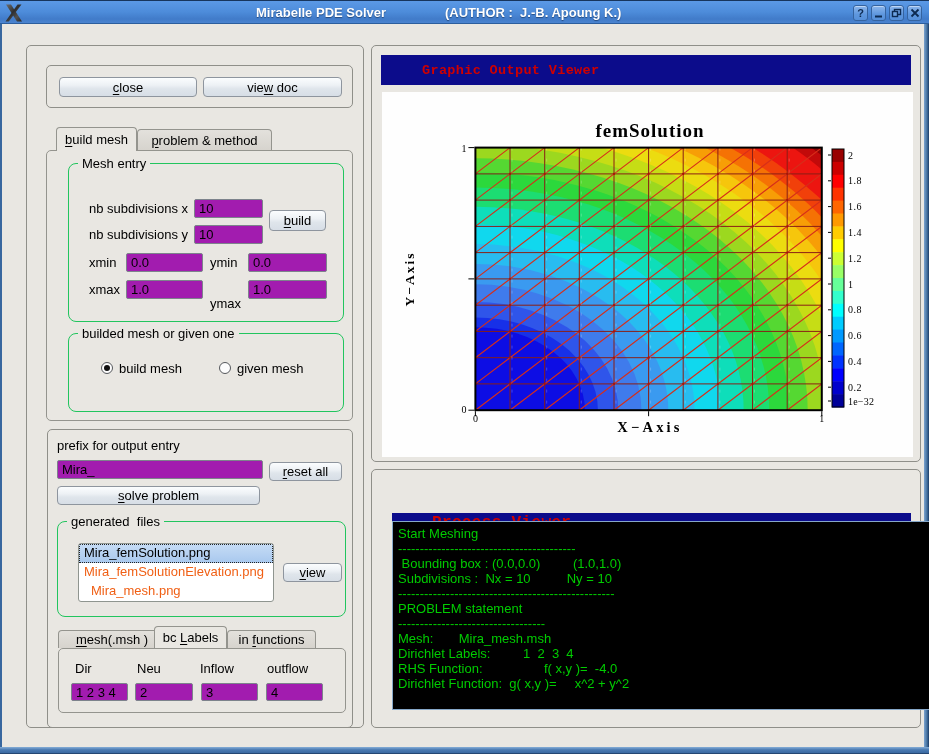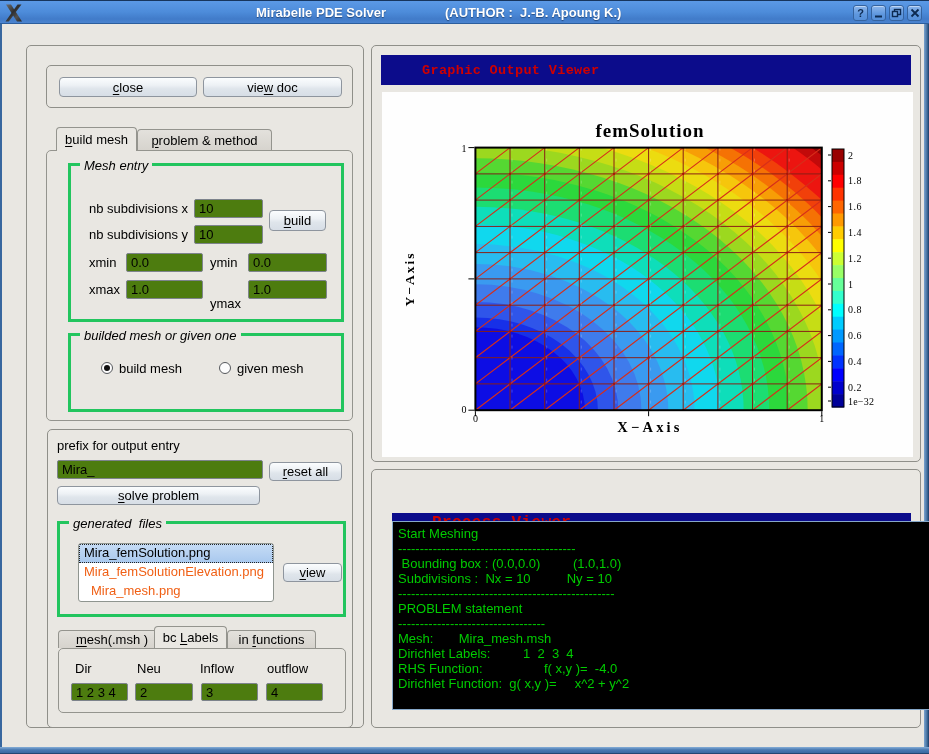--- a/index.html
+++ b/index.html
@@ -11,27 +11,27 @@
 #leftedge { left:0; top:24px; width:2px; height:723px; background:#38679f; }
 #rightedge { left:924px; top:24px; width:5px; height:723px; background:linear-gradient(90deg,#7ba3cf,#44719f 60%,#1c3c66); }
 #botedge { left:0; top:747px; width:929px; height:7px; background:linear-gradient(#86aed7,#4a7ab2 40%,#3c6ba3 80%,#173257); }
 .ttext { color:#fff; font-weight:bold; font-size:13px; text-shadow:0 1px 1px rgba(10,30,60,.55); top:4px; }
 .tbtn { top:4px; width:15px; height:16px; border-radius:3px;
   background:linear-gradient(#8cb6ec,#5e97de 60%,#5590da); border:1px solid #35639f;
   box-shadow:inset 0 1px 0 rgba(255,255,255,.45); color:#0d2b52; font-weight:bold;
   display:flex; align-items:center; justify-content:center; font-size:11px; }
 
 .frame { border:1px solid #8f8f89; border-radius:5px; }
-.grp { border:3px solid #22c55e; border-radius:0;font-style:italic; }
+.grp { border:1px solid #22c55e; border-radius:8px; }
 .grp > span { position:absolute; top:-8px; left:9px; background:#e9e7e2; padding:0 4px; font-size:13px; color:#000; white-space:pre; }
 
 .btn { display:flex; align-items:center; justify-content:center; font-size:13px; color:#000;
   background:linear-gradient(#fbfdfe,#edf1f5 40%,#dfe5eb 60%,#d7dee6);
   border:1px solid #8e959e; border-radius:4px; }
-.inp { background:#4d7c0f; border:1px solid #7d838c; border-radius:2px; display:flex; align-items:center;
+.inp { background:#a21caf; border:1px solid #7d838c; border-radius:2px; display:flex; align-items:center;
   padding-left:4px; font-size:13px; color:#000; }
 .tab { display:flex; align-items:center; justify-content:center; font-size:13px;
   border:1px solid #94948e; border-bottom:none; border-radius:4px 4px 0 0; }
 .tab.on { background:#e9e7e2; z-index:3; }
 .tab.off { background:linear-gradient(#e3e1dc,#d6d3cd); z-index:1; }
 .pane { border:1px solid #94948e; border-radius:5px; background:#e9e7e2; z-index:2; }
 .lbl { white-space:pre; color:#000; }
 .radio { width:12px; height:12px; border-radius:50%; border:1px solid #55585c; background:#fdfdfd; }
 .radio.sel::after { content:""; position:absolute; left:2px; top:2px; width:6px; height:6px; border-radius:50%; background:#101010; }
 .navy { background:#0c0c8b; color:#cf0000; font-family:"Liberation Mono", monospace; font-weight:bold;

